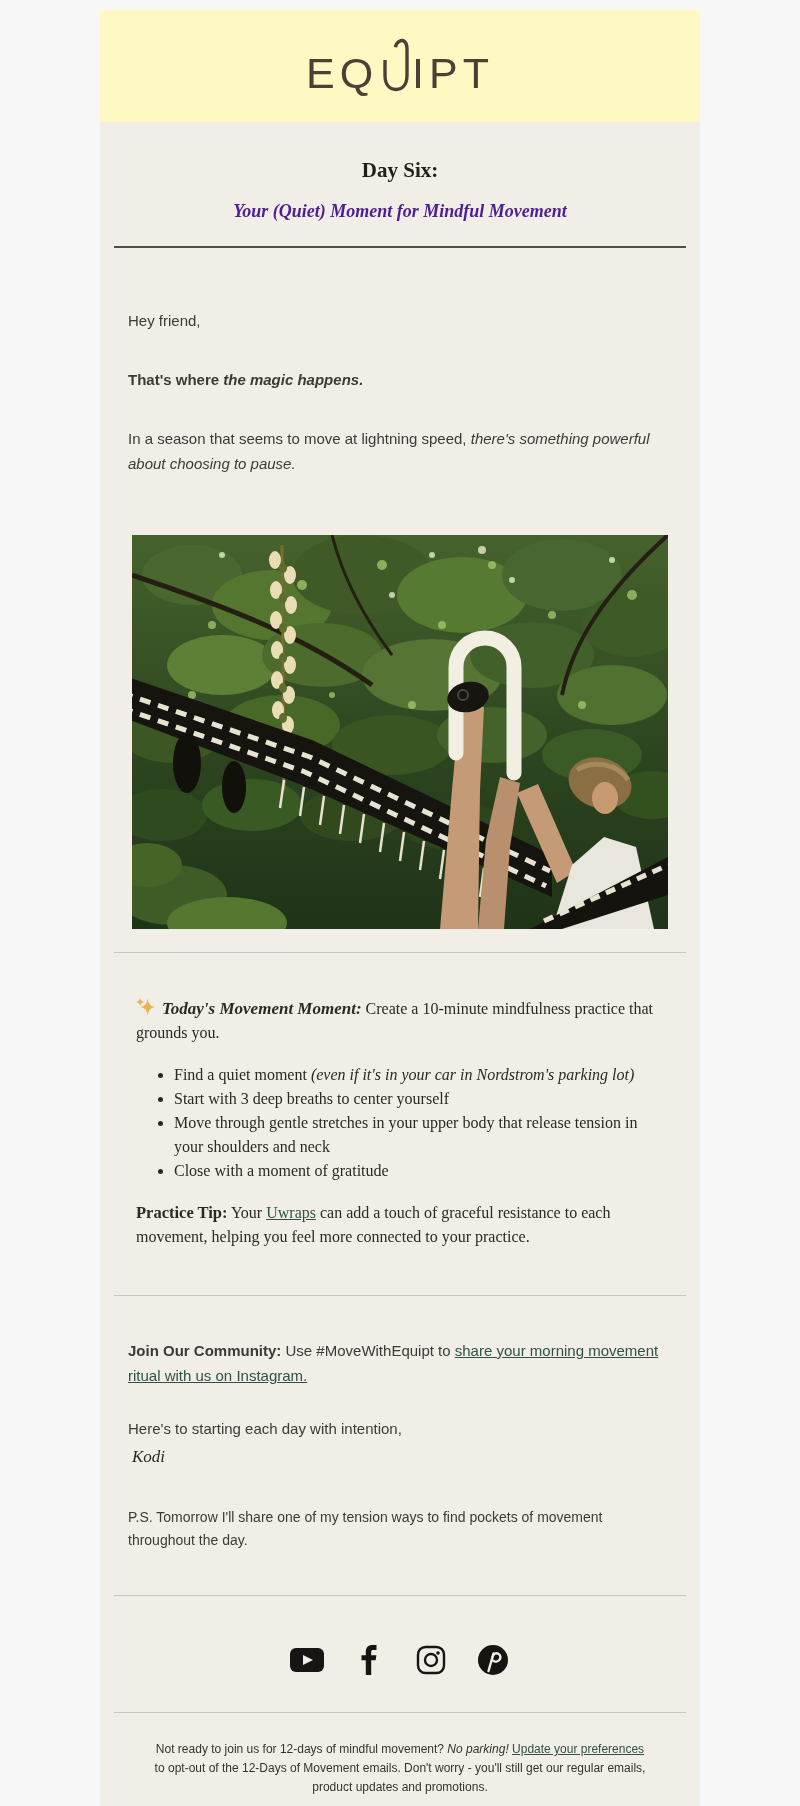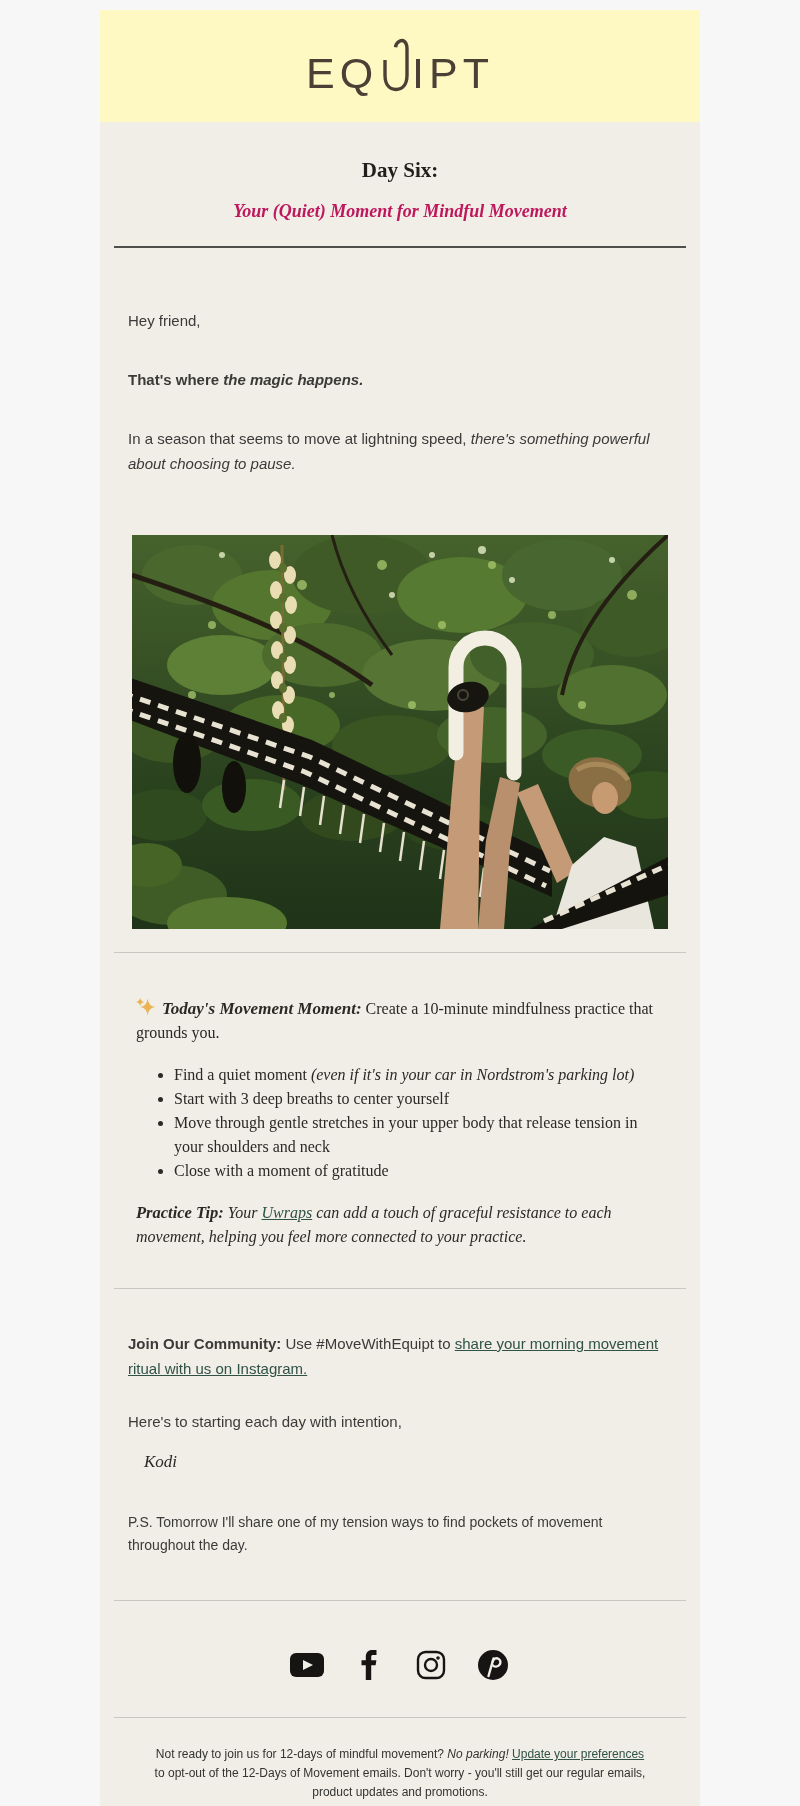--- a/index.html
+++ b/index.html
@@ -25,21 +25,21 @@
   }
   .logo-u { margin:0 1px 0 3px; display:block; }
 
   .hero { text-align:center; padding:36px 28px 24px; }
   .hero-title {
     font-family:"Liberation Serif", serif; font-weight:bold;
     font-size:21px; color:#201f1c; margin:0 0 18px;
   }
   .hero-subtitle {
     font-family:"Liberation Serif", serif; font-style:italic;
-    font-size:18px; color:#be185d; margin:0;
+    font-size:18px; color:#4c1d95; margin:0;
   }
 
   hr { border:none; margin:0 14px; }
   hr.dark  { border-top:2px solid #4f4f4c; }
   hr.light { border-top:1.5px solid #c7c8c4; }
 
   .intro { padding:60px 28px 26px; font-size:15px; line-height:25px; color:#3a3a38; }
   .intro p { margin:0 0 34px; }
   .intro p:last-child { margin-bottom:0; }
   .it { font-style:italic; }
@@ -51,21 +51,21 @@
   .movement {
     padding:44px 36px 0;
     font-family:"Liberation Serif", serif;
     font-size:16px; line-height:24px; color:#2a2925;
   }
   .movement-heading { margin:0; }
   .sparkle { display:inline-block; vertical-align:-3px; margin-right:6px; }
   .movement-heading b i { font-size:17px; }
   .movement ul { margin:18px 0 0; padding:0 0 0 38px; list-style:disc; }
   .movement li { line-height:24px; }
-  .practice-tip { margin:18px 0 0; font-style:italic; }
+  .practice-tip { margin:18px 0 7px; }
   .practice-tip b { font-size:16.5px; }
 
   a.green-link { color:#2f5147; text-decoration:underline; }
 
   .community-block { padding:42px 28px 0; font-size:15px; line-height:25px; color:#3a3a38; }
   .community-block p { margin:0; }
   .signoff { margin-top:28px !important; }
   .signature {
     font-family:"Liberation Serif", serif; font-style:italic;
     font-size:17px; line-height:24px; color:#2a2925;
@@ -269,21 +269,21 @@
       </ul>
       <p class="practice-tip"><b>Practice Tip:</b><span> Your </span><a href="#" class="green-link">Uwraps</a><span> can add a touch of graceful resistance to each movement, helping you feel more connected to your practice.</span></p>
     </div>
 
     <div class="spacer-to-hr3"></div>
     <hr class="light">
 
     <div class="community-block">
       <p><span class="bd">Join Our Community:</span><span> Use #MoveWithEquipt to </span><a href="#" class="green-link">share your morning movement ritual with us on Instagram. </a></p>
       <p class="signoff">Here's to starting each day with intention,</p>
-      <p class="signature" style="margin:16px">Kodi</p>
+      <p class="signature" style="margin:4px">Kodi</p>
       <p class="ps">P.S. Tomorrow I'll share one of my tension ways to find pockets of movement throughout the day.</p>
     </div>
 
     <div class="spacer-to-hr3"></div>
     <hr class="light">
 
     <div class="social-row">
       <a href="#">
         <svg width="34" height="24" viewBox="0 0 34 24">
           <rect x="0" y="0" width="34" height="24" rx="6" fill="#161514"></rect>

